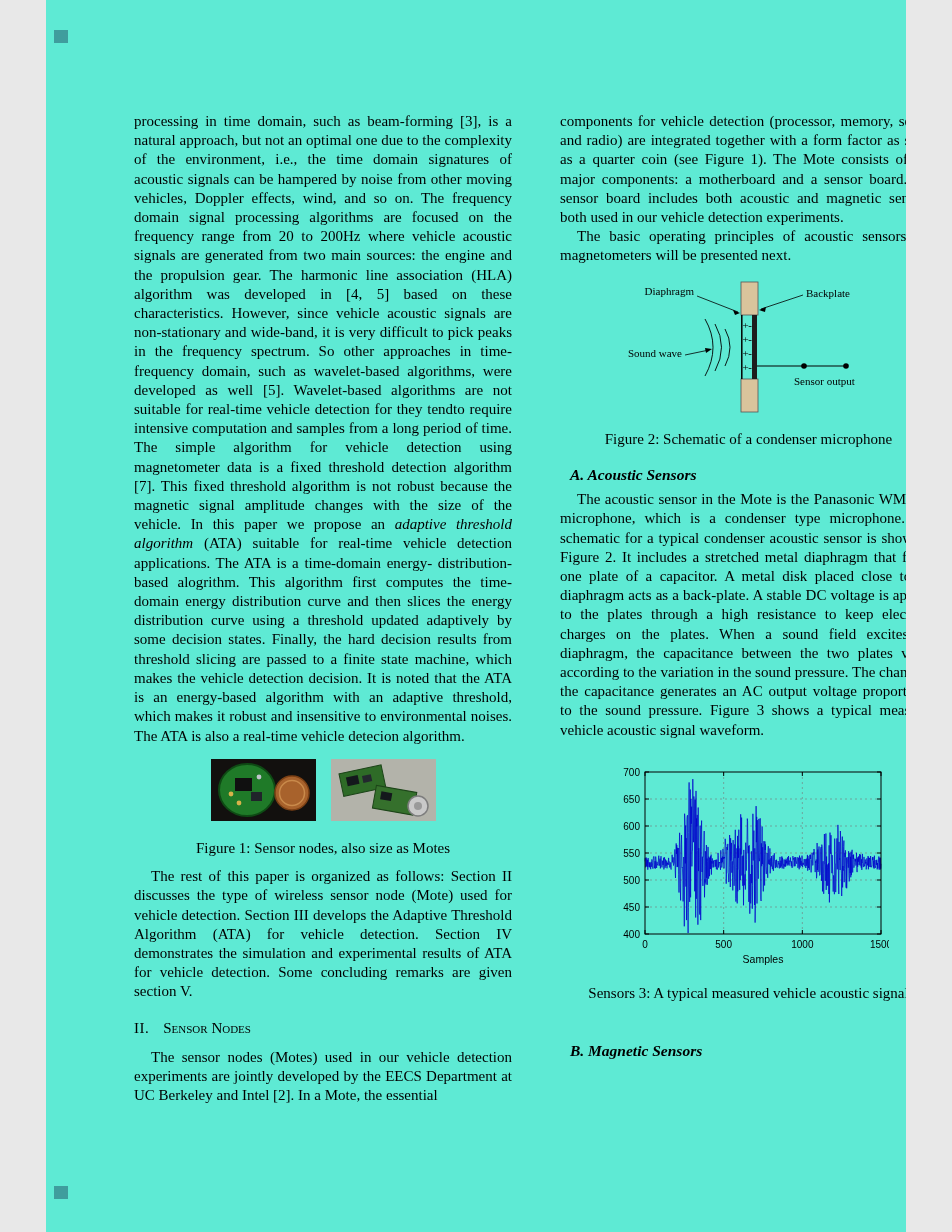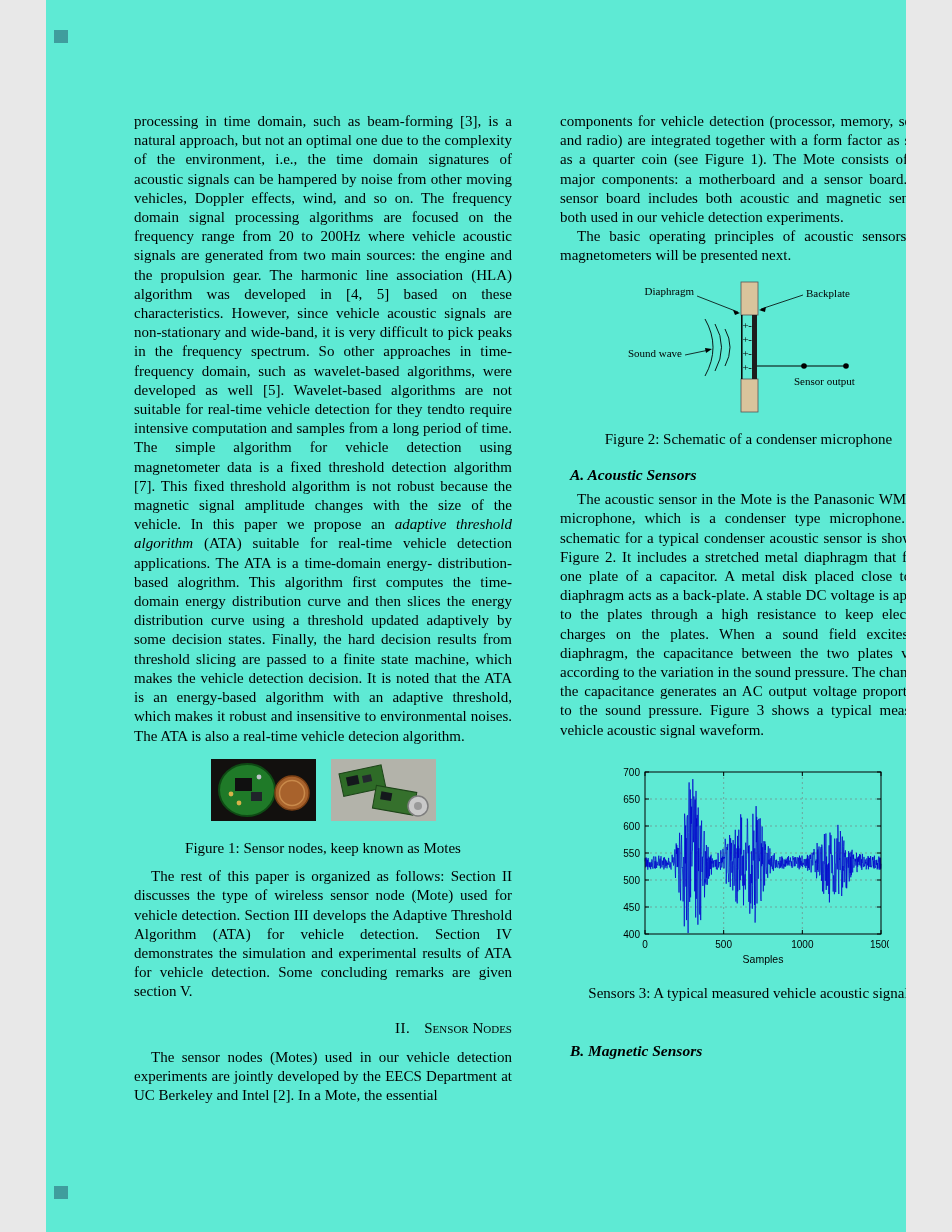--- a/index.html
+++ b/index.html
@@ -18,21 +18,21 @@
 
   p { margin:0; }
   .indent { text-indent:17px; }
   .em { font-style:italic; }
 
   .fig { text-align:center; }
   .fig1-wrap { margin-top:13px; }
   .fig-caption { font-weight:normal; font-size:15px; text-align:center; }
   .fig1-caption { margin-top:13px; margin-bottom:9px; }
 
-  .sec-heading { text-align:right; font-size:15px; margin:17px 0 10px 0; }
+  .sec-heading { text-align:left; font-size:15px; margin:17px 0 10px 0; }
   .sec-heading .numeral { letter-spacing:0.5px; }
   .sec-heading .sc { font-variant:small-caps; margin-left:14px; }
 
   .sub-heading { font-style:italic; text-align:left; font-size:15.5px; margin:16px 0 6px 10px;font-weight:bold; }
   .sub-heading-b { margin-top:38px; }
 
   .fig2-wrap { margin-top:12px; }
   .fig2-caption { margin-top:5px; margin-bottom:4px; }
   svg.schematic text { font-family:"Liberation Serif", serif; font-size:11px; }
 
@@ -74,21 +74,21 @@
             <rect x="152" y="17" width="9" height="7" fill="#23282e"></rect>
           </g>
           <g transform="rotate(10 185 42)">
             <rect x="163" y="30" width="41" height="23" fill="#35702c" stroke="#1c4418" stroke-width="1"></rect>
             <rect x="169" y="35" width="11" height="8" fill="#14181c"></rect>
           </g>
           <circle cx="207" cy="47" r="10" fill="#c9c9c9" stroke="#7d7d7d" stroke-width="1.5"></circle>
           <circle cx="207" cy="47" r="4" fill="#9a9a9a"></circle>
         </g>
       </svg>
-      <div class="fig-caption fig1-caption">Figure 1: Sensor nodes, keep known as Motes</div>
+      <div class="fig-caption fig1-caption">Figure 1: Sensor nodes, also size as Motes</div>
     </div>
 
     <p class="indent">The rest of this paper is organized as follows: Section II discusses the type of wireless sensor node (Mote) used for vehicle detection. Section III develops the Adaptive Threshold Algorithm (ATA) for vehicle detection. Section IV demonstrates the simulation and experimental results of ATA for vehicle detection. Some concluding remarks are given section V.</p>
 
     <div class="sec-heading">
       <span class="numeral">II.</span><span class="sc">Sensor Nodes</span>
     </div>
 
     <p class="indent">The sensor nodes (Motes) used in our vehicle detection experiments are jointly developed by the EECS Department at UC Berkeley and Intel [2]. In a Mote, the essential</p>
   </div>

